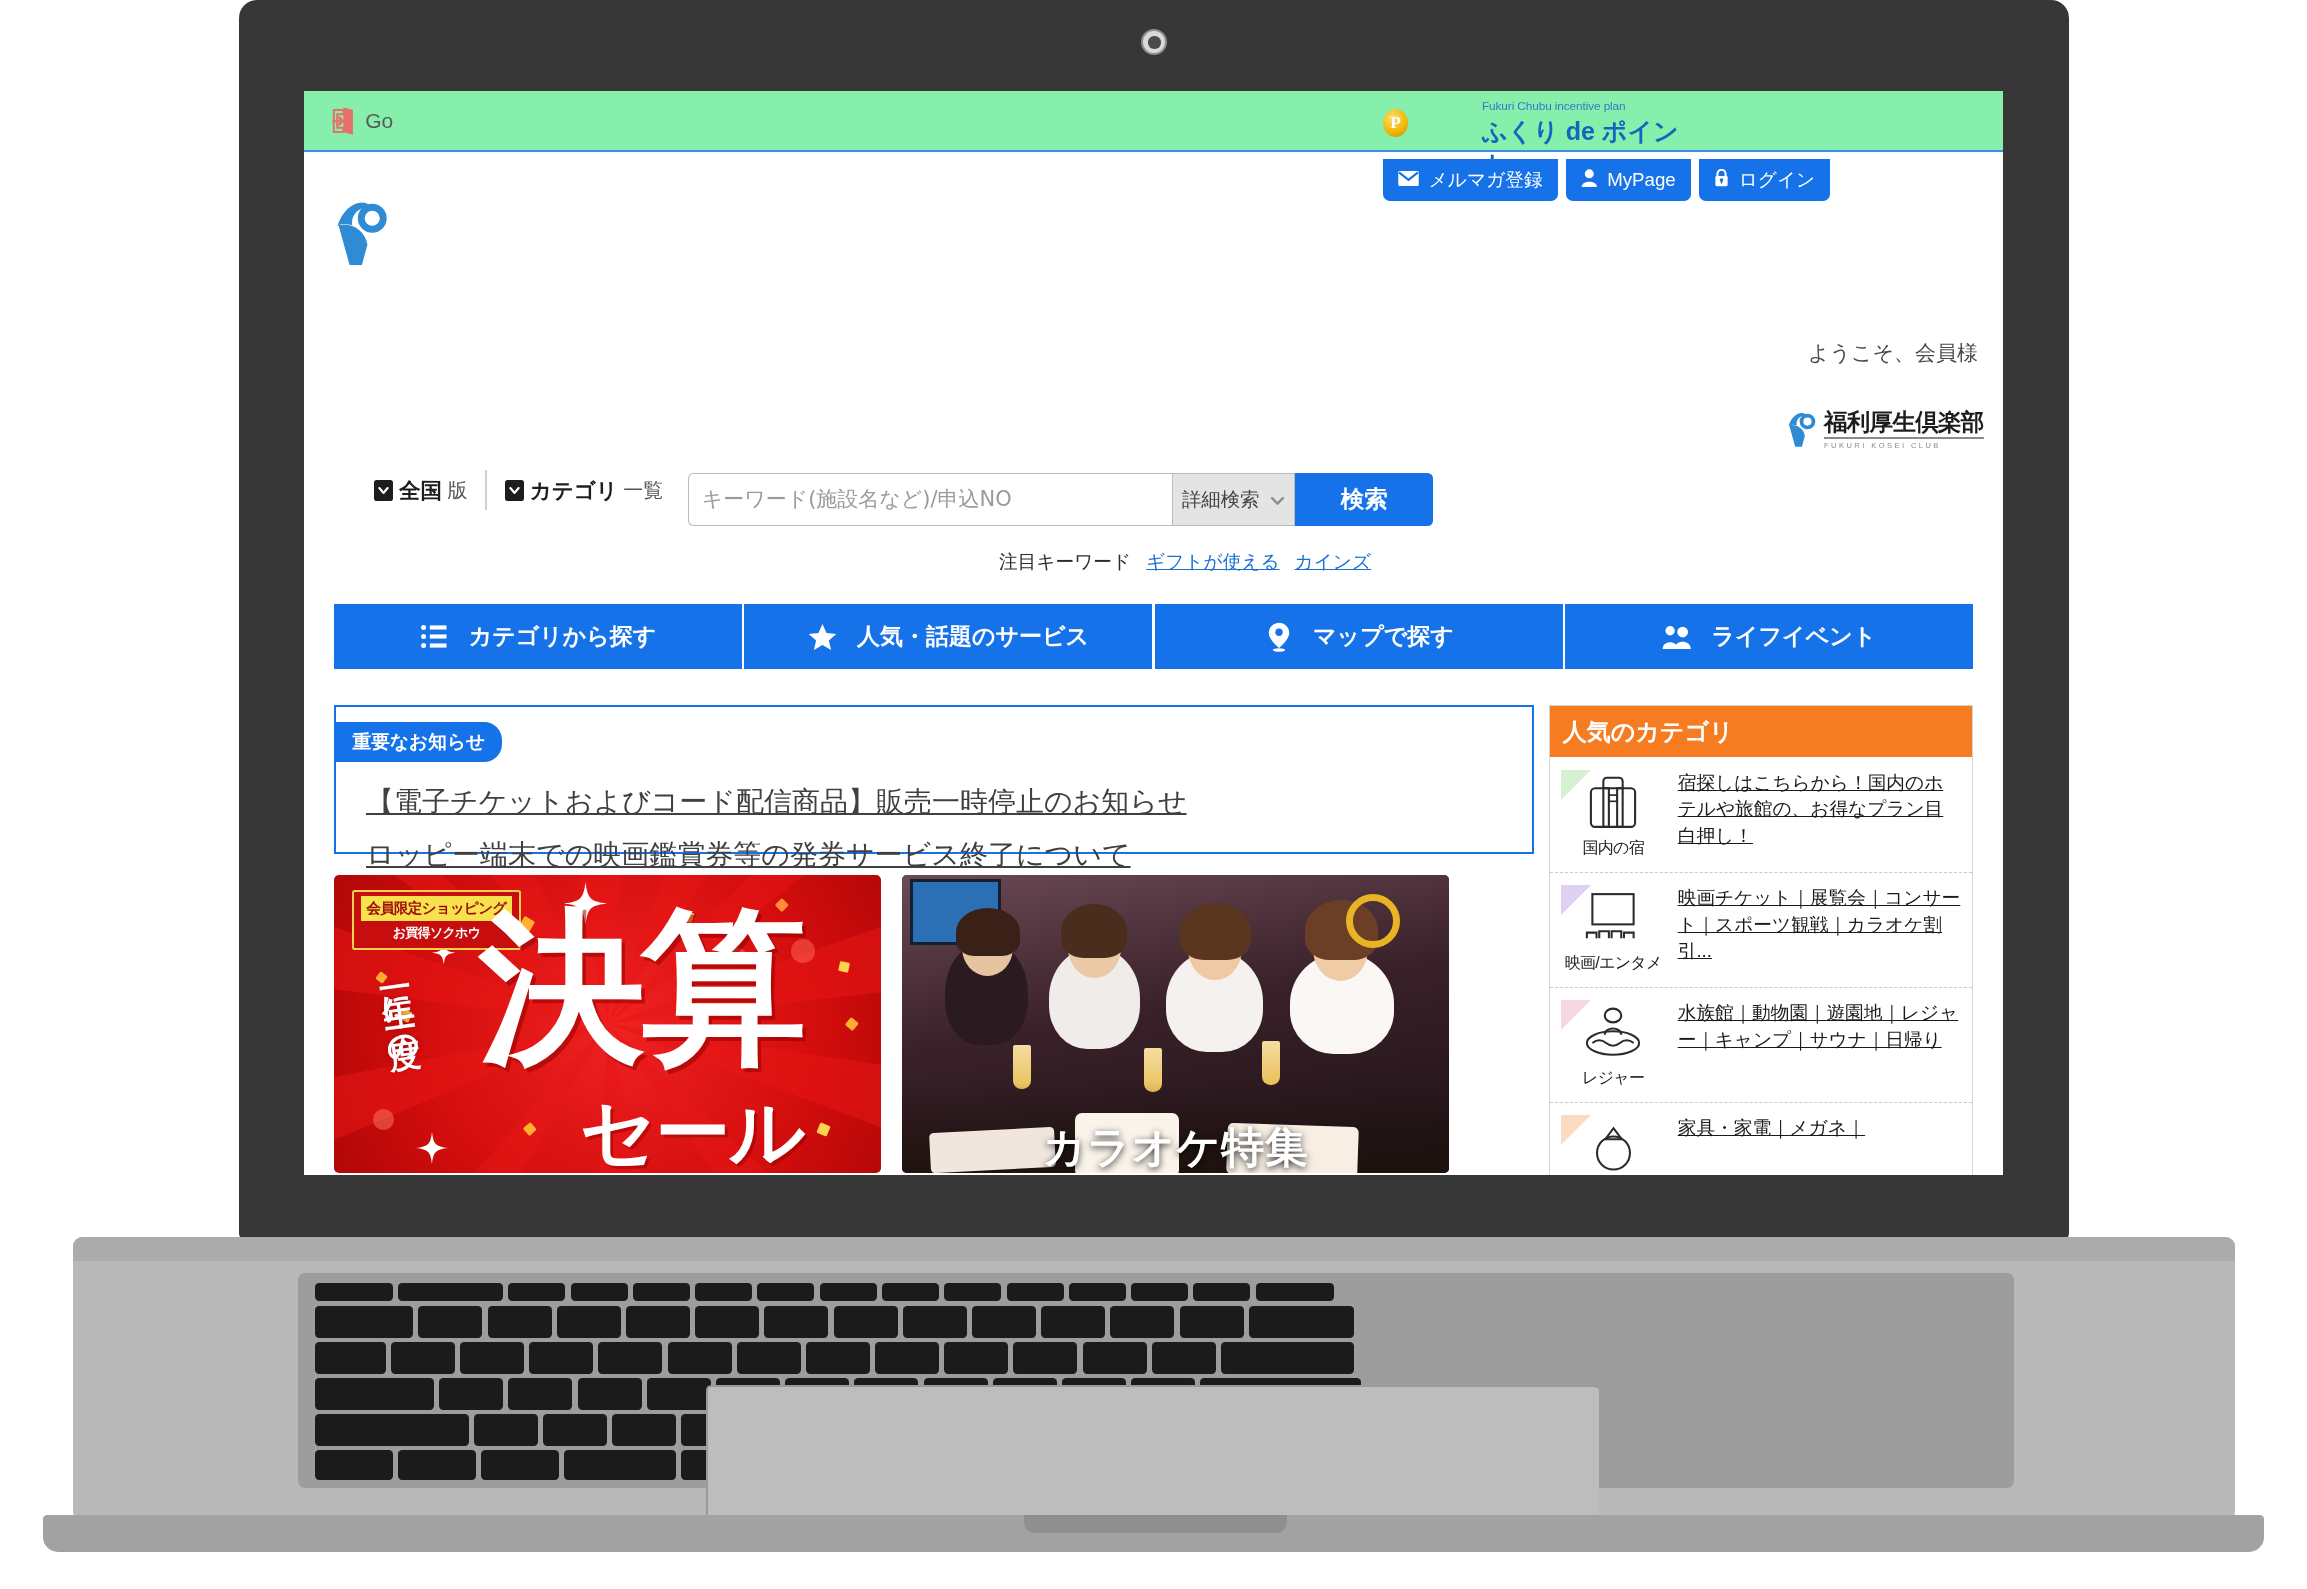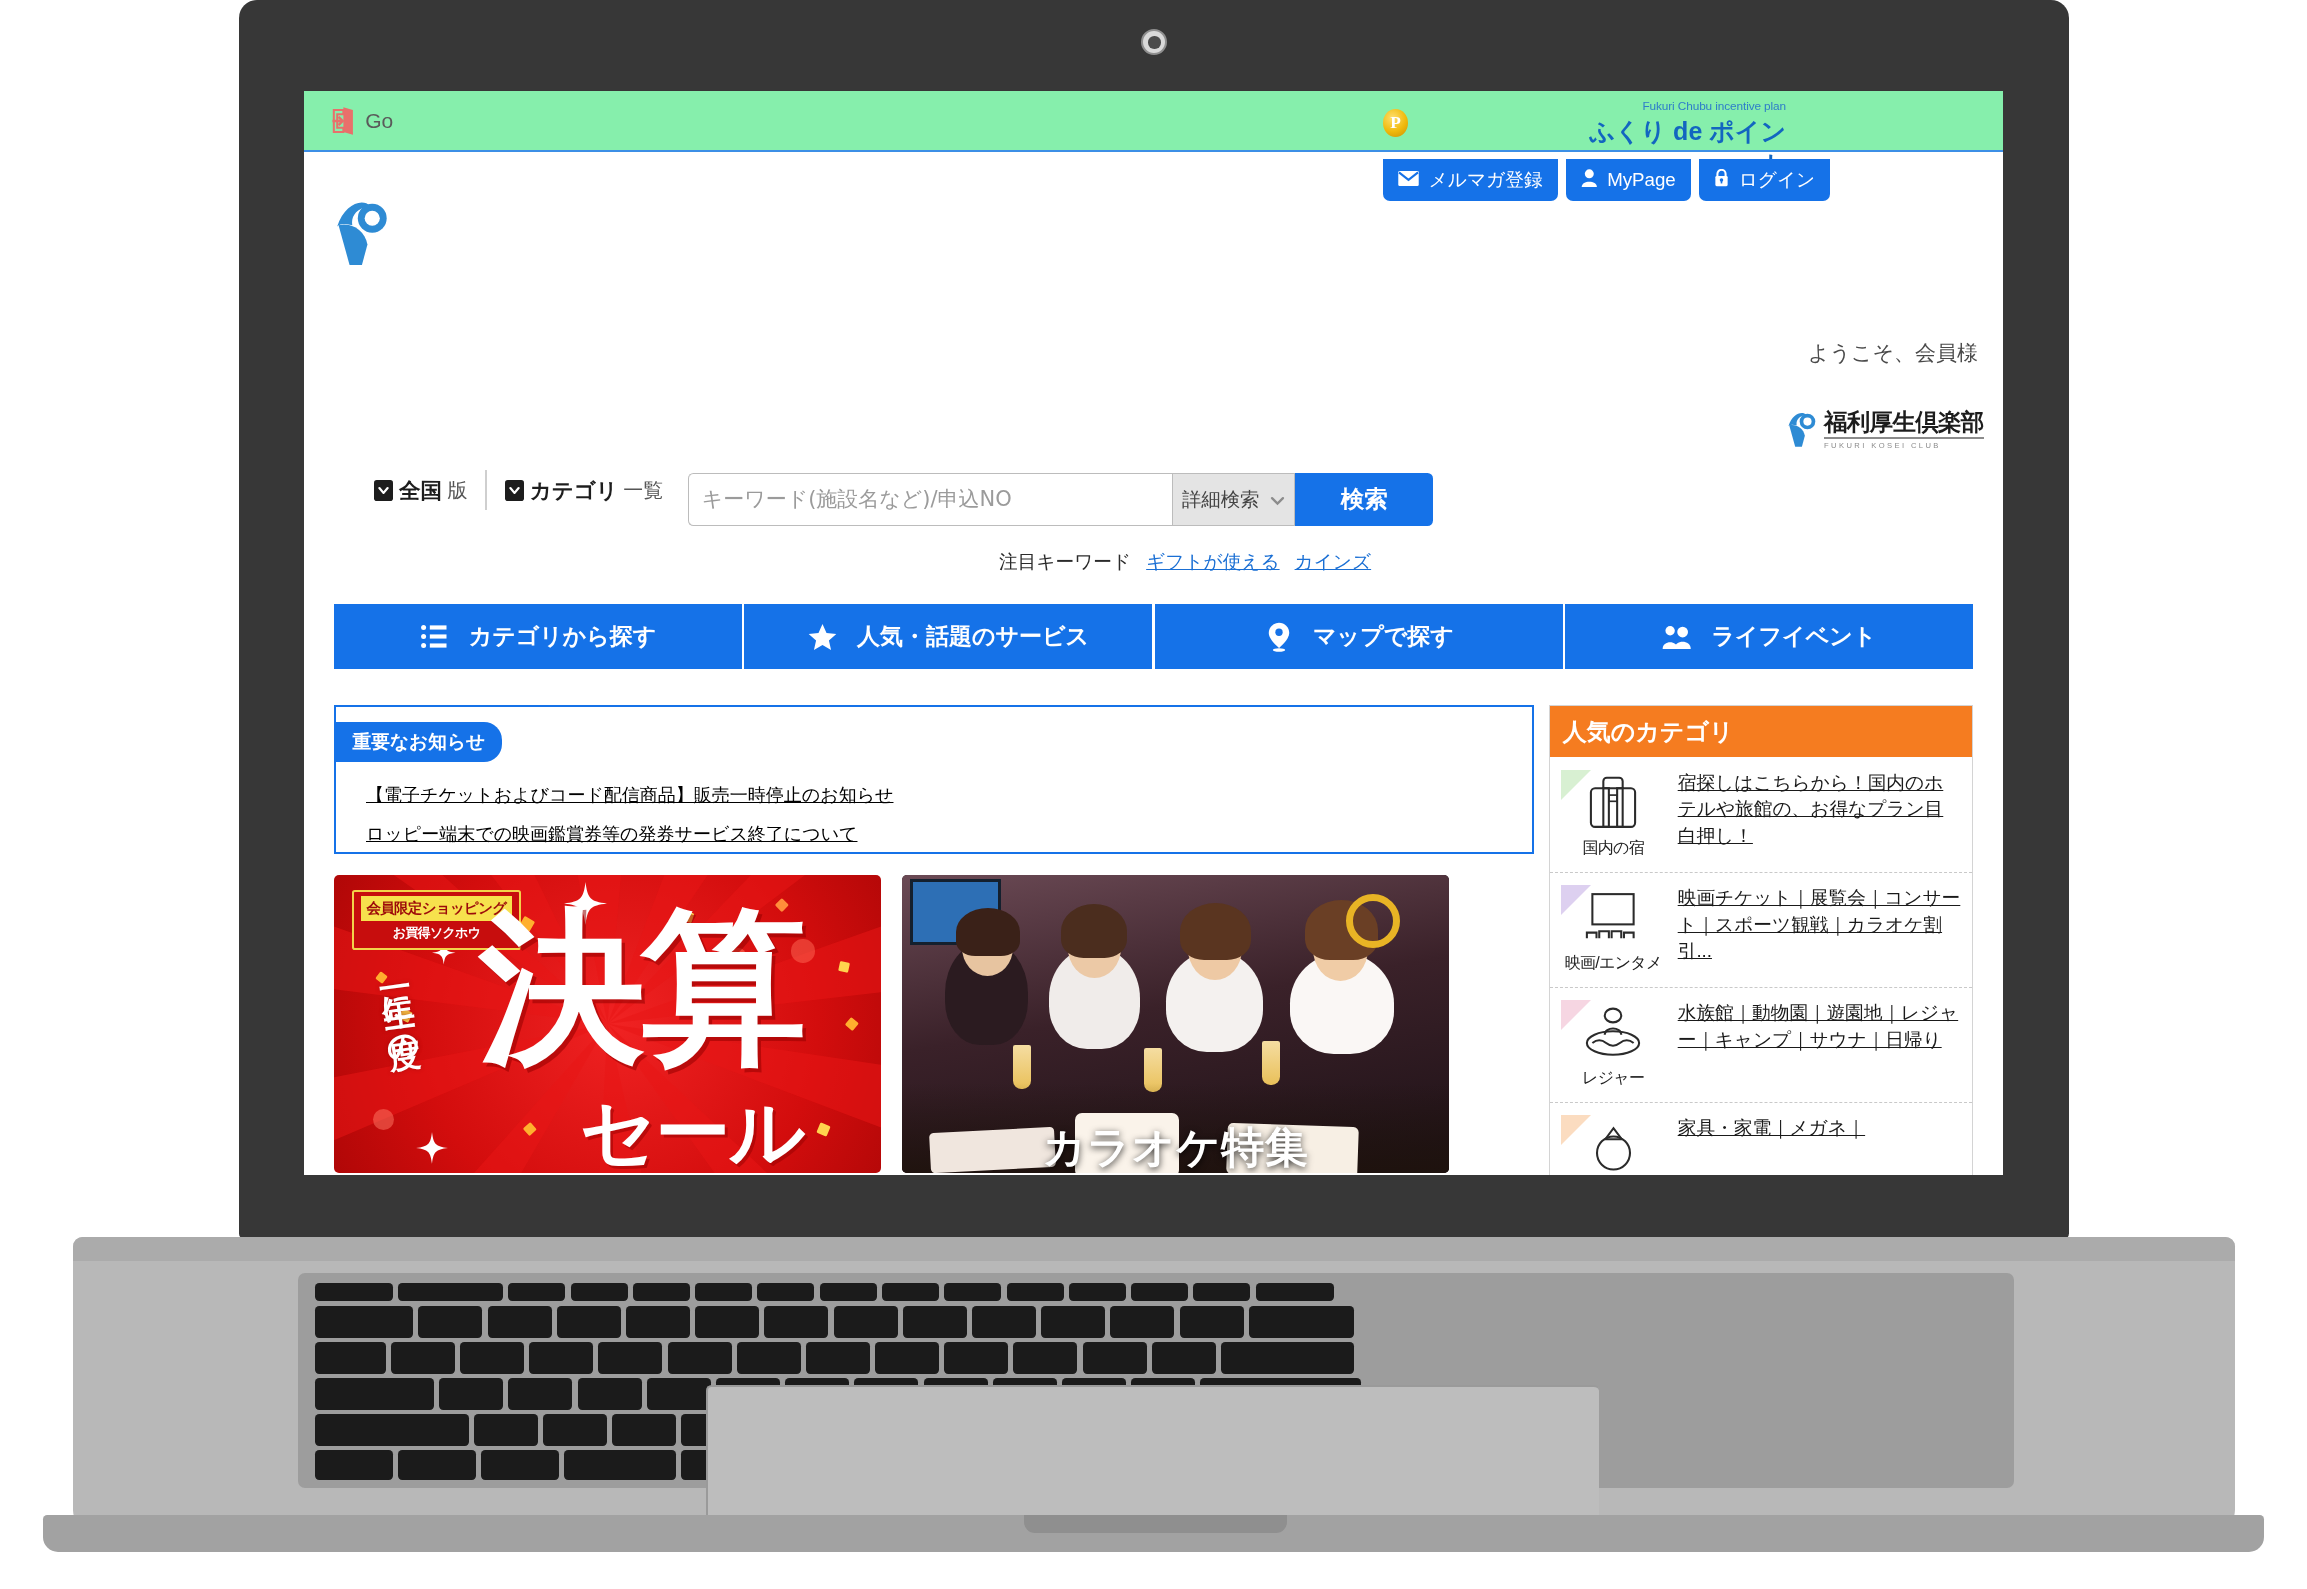--- a/index.html
+++ b/index.html
@@ -116,21 +116,21 @@
 
   .coin-icon {
     position: absolute; left: 1079px; top: 18px;
     width: 25px; height: 28px;
     border-radius: 50%;
     background: radial-gradient(circle at 38% 32%, #ffdf6e 0%, #f0b90b 55%, #c98f05 100%);
     display:flex; align-items:center; justify-content:center;
     color:#fff; font-size: 17.3px; font-weight: bold;
     font-family: "Liberation Serif", serif;
   }
-  .point-logo { position: absolute; left: 1274px; top: 8.3px; text-align: right; width: 208px; }
+  .point-logo { position: absolute; left: 1178px; top: 8.3px; text-align: left; width: 208px; }
   .point-logo-sub { font-size: 11.8px; color: #2e7dc9; font-family:"Liberation Sans", sans-serif; letter-spacing:-0.1px;}
   .point-logo-main { font-size: 25px; color: #1266c0; font-weight: bold; margin-top: 1.4px; }
 
   
   .header-buttons { position: absolute; left: 1079px; top: 68px; display: flex; gap: 8.3px; }
   .hdr-btn {
     height: 42px; padding: 0 15px;
     background: #1572e8; color: #fff;
     border-radius: 0 0 7px 7px;
     display: flex; align-items: center; gap: 9.7px;
@@ -209,21 +209,21 @@
   .col-right { width: 440px; }
 
   .notice-box { border: 2.1px solid #1572e8; padding: 15px 0 19.4px 0; position: relative; height: 149px; }
   .notice-badge {
     background: #1572e8; color: #fff; font-size: 18.7px; font-weight: bold;
     padding: 7px 16.6px; border-radius: 0 18px 18px 0; display: inline-block;
     margin-left: 0; margin-bottom: 5.5px;
   }
   .notice-list { padding-left: 30px; }
   .notice-list a {
-    display: inline-block; color: #000000; font-size: 18px;
+    display: inline-block; color: #404040; font-size: 28px;
     text-decoration: underline; margin-top: 15px;
   }
 
   
   .banners { display: flex; gap: 21px; margin-top: 21px; }
   .banner { width: 547px; height: 298px; border-radius: 5px; overflow:hidden; position:relative; }
 
   .sale-banner { background: radial-gradient(circle at 52% 50%, #f02222 0%, #d30d0d 62%, #b00707 100%); }
   .sale-rays { position:absolute; inset:0; }
   .sale-badge {

